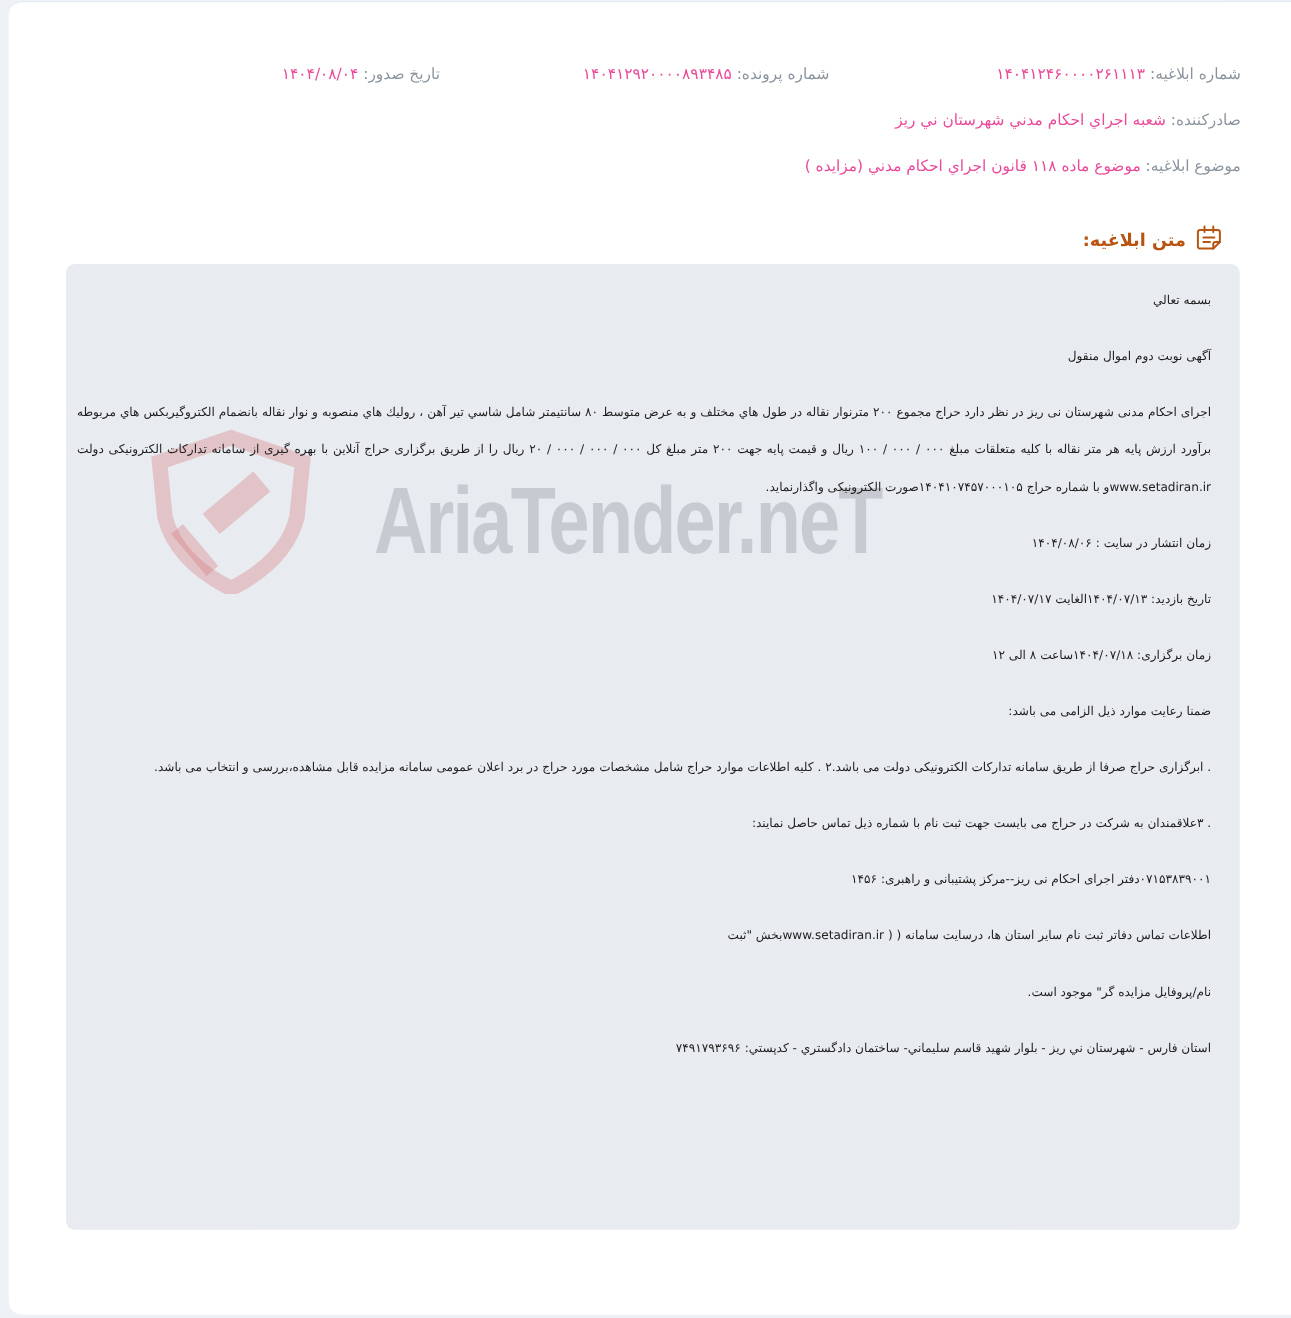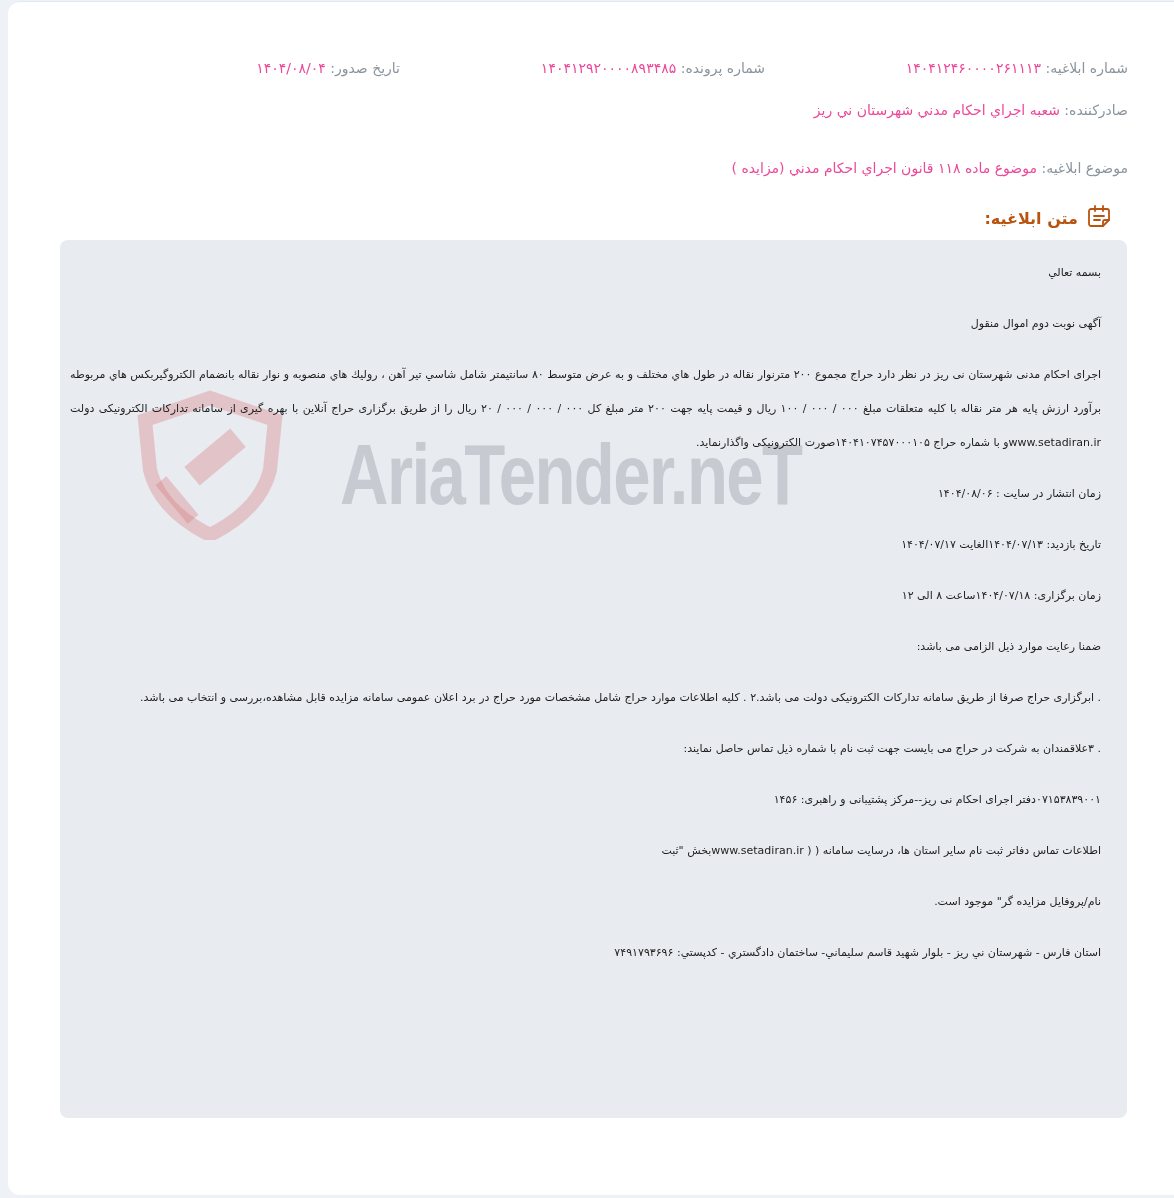--- a/index.html
+++ b/index.html
@@ -11,24 +11,24 @@
       position:absolute; left:8px; top:1px; width:1166px; height:1193px;
       background:#ffffff; border-radius:12px 0 0 12px; border-top:1px solid #e3e9f2;
       direction:rtl;
     }
     .meta-row {
       position:absolute; right:46px; font-size:14px; color:#8a949e; white-space:nowrap;
     }
     .meta-row .val { color:#ec4899; font-weight:normal; }
     .row1 { top:58px; width:1120px; display:flex; justify-content:flex-start; }
     .item1 { position:absolute; right:0; }
-    .item2 { position:absolute; right:363px; }
+    .item2 { position:absolute; right:374px; }
     .item3 { position:absolute; right:728px; }
     .row2 { top:100px; }
-    .row3 { top:158px; }
+    .row3 { top:141px; }
     .section-head {
       position:absolute; right:62px; top:201px; display:flex; align-items:center; gap:8px;
       color:#b8540f; font-weight:bold; font-size:16px;
     }
     .section-head svg { width:26px; height:26px; }
     .body-box {
       position:absolute; left:52px; top:238px; width:1067px; height:878px;
       background:#e8ebef; border-radius:8px; overflow:hidden;
     }
     .watermark {

